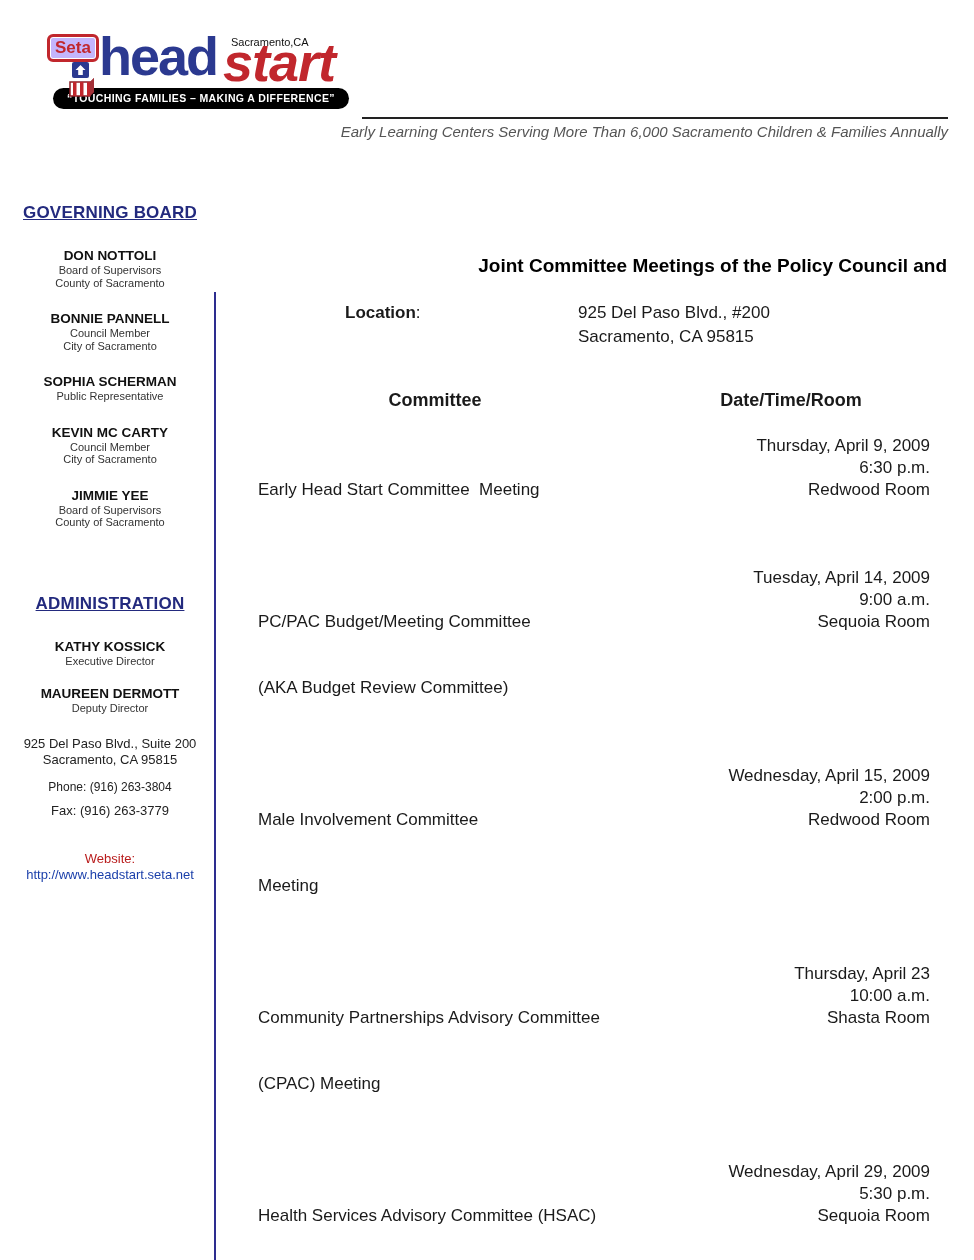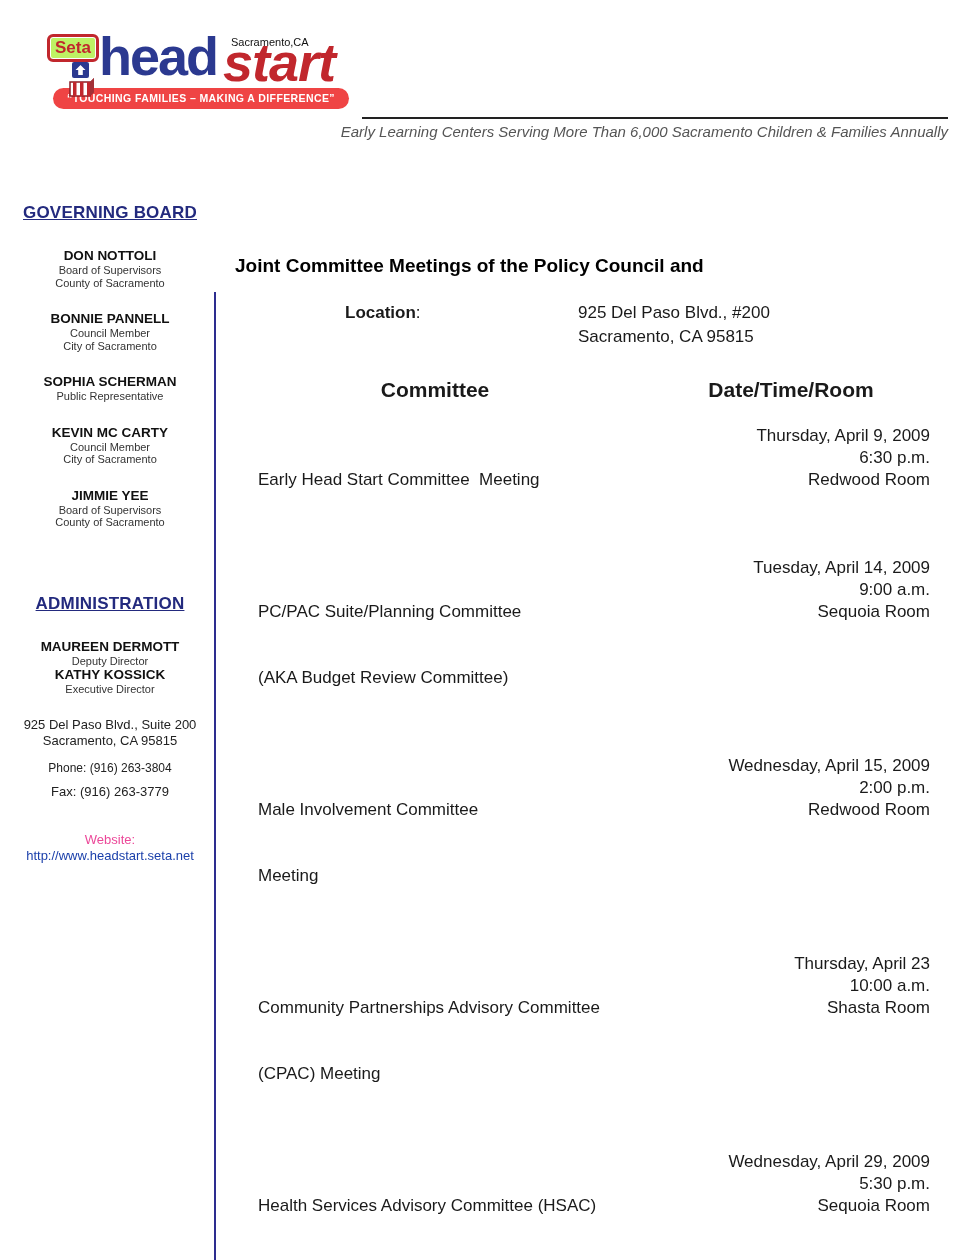--- a/index.html
+++ b/index.html
@@ -7,28 +7,28 @@
   body {
     width:974px; height:1260px; position:relative;
     font-family:"Liberation Sans", sans-serif;
     color:#1a1a1a; overflow:hidden;
   }
 
   
   .logo { position:absolute; left:35px; top:26px; width:320px; height:90px; }
   .logo-band {
     position:absolute; left:18px; top:62px; width:296px; height:21px;
-    background:#ef4444; border-radius:11px; color:#fff;
+    background:#000000; border-radius:11px; color:#fff;
     font-size:10.5px; font-weight:bold; text-align:center; line-height:21px;
     letter-spacing:.4px; white-space:nowrap;
   }
   .seta-box {
     position:absolute; left:12px; top:8px; border:3px solid #c1272d; border-radius:6px;
     padding:0 5px; color:#c1272d; font-weight:bold; font-size:17px; line-height:22px;
-    background:#bef264; box-shadow:0 0 0 1px #fff inset;
+    background:#c4b5fd; box-shadow:0 0 0 1px #fff inset;
   }
   .blocks-icon { position:absolute; left:30px; top:34px; }
   .logo-head {
     position:absolute; left:64px; top:0px; font-size:54px; font-weight:bold;
     color:#2b3990; letter-spacing:-2px; line-height:60px;
   }
   .logo-city { position:absolute; left:196px; top:10px; font-size:11px; color:#111; }
   .logo-start {
     position:absolute; left:188px; top:6px; font-size:54px; font-weight:bold;
     color:#c1272d; letter-spacing:-1px; line-height:60px; font-style:italic;
@@ -45,33 +45,33 @@
     color:#232a7e; font-weight:bold; font-size:17px; line-height:22px;
     text-decoration:underline; margin-bottom:24px; letter-spacing:.2px;
   }
   .side-heading.admin { margin-top:64px; }
   .member { margin-bottom:22px; }
   .member-name { font-weight:bold; font-size:13.5px; line-height:16px; color:#111; }
   .member-title { font-size:11px; line-height:12.5px; color:#333; }
   .side-address { margin-top:21px; font-size:13px; line-height:16px; color:#222; }
   .side-phone { margin-top:11px; font-size:12px; line-height:16px; color:#222; }
   .side-fax { margin-top:8px; font-size:13px; line-height:16px; color:#222; }
-  .side-website-label { margin-top:32px; font-size:13px; line-height:16px; color:#ec4899; }
+  .side-website-label { margin-top:32px; font-size:13px; line-height:16px; color:#b91c1c; }
   .side-website a, .side-website { font-size:13px; line-height:16px; color:#1a3faa; text-decoration:none; }
 
   .vline { position:absolute; left:214px; top:292px; width:2px; height:968px; background:#2d2d8f; }
 
   
   .main { position:absolute; left:235px; top:252px; width:712px; }
-  .doc-title { text-align:left; font-weight:bold; font-size:19px; line-height:27px; color:#000; }
+  .doc-title { text-align:right; font-weight:bold; font-size:19px; line-height:27px; color:#000; }
   .location-row { margin-top:22px; font-size:17px; line-height:24px; }
   .location-label { display:inline-block; margin-left:110px; width:233px; vertical-align:top; }
   .location-label .b { font-weight:bold; }
   .location-address { display:inline-block; vertical-align:top; }
-  .cols-header { display:flex; margin-top:30px; font-weight:bold; font-size:21px; line-height:22px; }
+  .cols-header { display:flex; margin-top:40px; font-weight:bold; font-size:18px; line-height:22px; }
   .cols-header .c1 { width:400px; text-align:center; }
   .cols-header .c2 { flex:1; text-align:center; }
 
   .meeting-row { display:flex; margin-bottom:22px; font-size:17px; line-height:22px; }
   .meeting-row.first { margin-top:24px; }
   .m-left { width:412px; padding-left:23px; white-space:pre-wrap; }
   .m-right { flex:1; text-align:right; padding-right:17px; }
 </style>
 </head>
 <body>
@@ -122,27 +122,27 @@
     <div class="member-title">City of Sacramento</div>
   </div>
   <div class="member">
     <div class="member-name">JIMMIE YEE</div>
     <div class="member-title">Board of Supervisors</div>
     <div class="member-title">County of Sacramento</div>
   </div>
 
   <div class="side-heading admin">ADMINISTRATION</div>
 
+  <div class="member" style="margin-bottom:19px;">
+    <div class="member-name">KATHY KOSSICK</div>
+    <div class="member-title">Executive Director</div>
+  </div>
   <div class="member" style="margin-bottom:0;">
     <div class="member-name">MAUREEN DERMOTT</div>
     <div class="member-title">Deputy Director</div>
-  </div>
-  <div class="member" style="margin-bottom:19px;">
-    <div class="member-name">KATHY KOSSICK</div>
-    <div class="member-title">Executive Director</div>
   </div>
 
   <div class="side-address">
     <div>925 Del Paso Blvd., Suite 200</div>
     <div>Sacramento, CA 95815</div>
   </div>
   <div class="side-phone">Phone: (916) 263-3804</div>
   <div class="side-fax">Fax: (916) 263-3779</div>
   <div class="side-website-label">Website:</div>
   <div class="side-website"><a href="#">http://www.headstart.seta.net</a></div>
@@ -173,21 +173,21 @@
     </div>
     <div class="m-right">
       <div>Thursday, April 9, 2009</div>
       <div>6:30 p.m.</div>
       <div>Redwood Room</div>
     </div>
   </div>
 
   <div class="meeting-row">
     <div class="m-left">
-      <div>PC/PAC Suite/Planning Committee</div>
+      <div>PC/PAC Budget/Meeting Committee</div>
       <div>(AKA Budget Review Committee)</div>
     </div>
     <div class="m-right">
       <div>Tuesday, April 14, 2009</div>
       <div>9:00 a.m.</div>
       <div>Sequoia Room</div>
     </div>
   </div>
 
   <div class="meeting-row">

